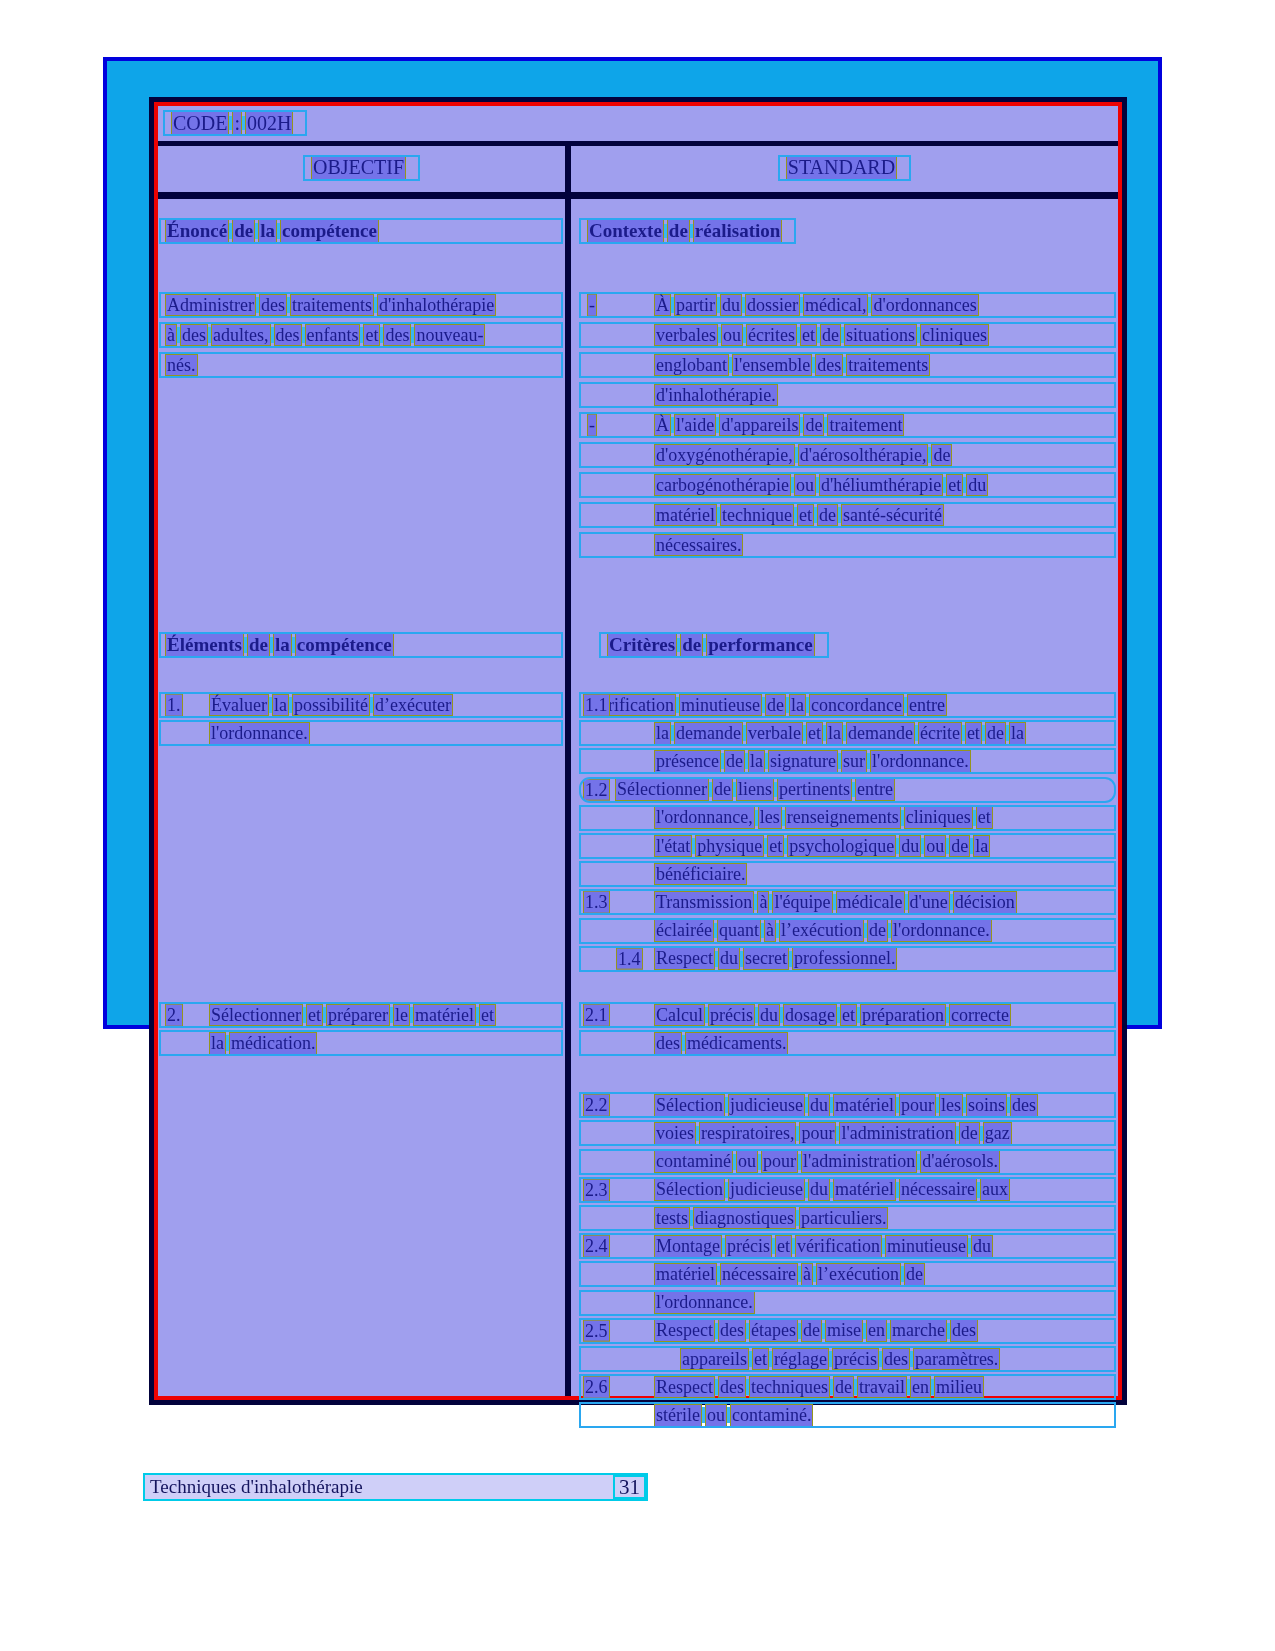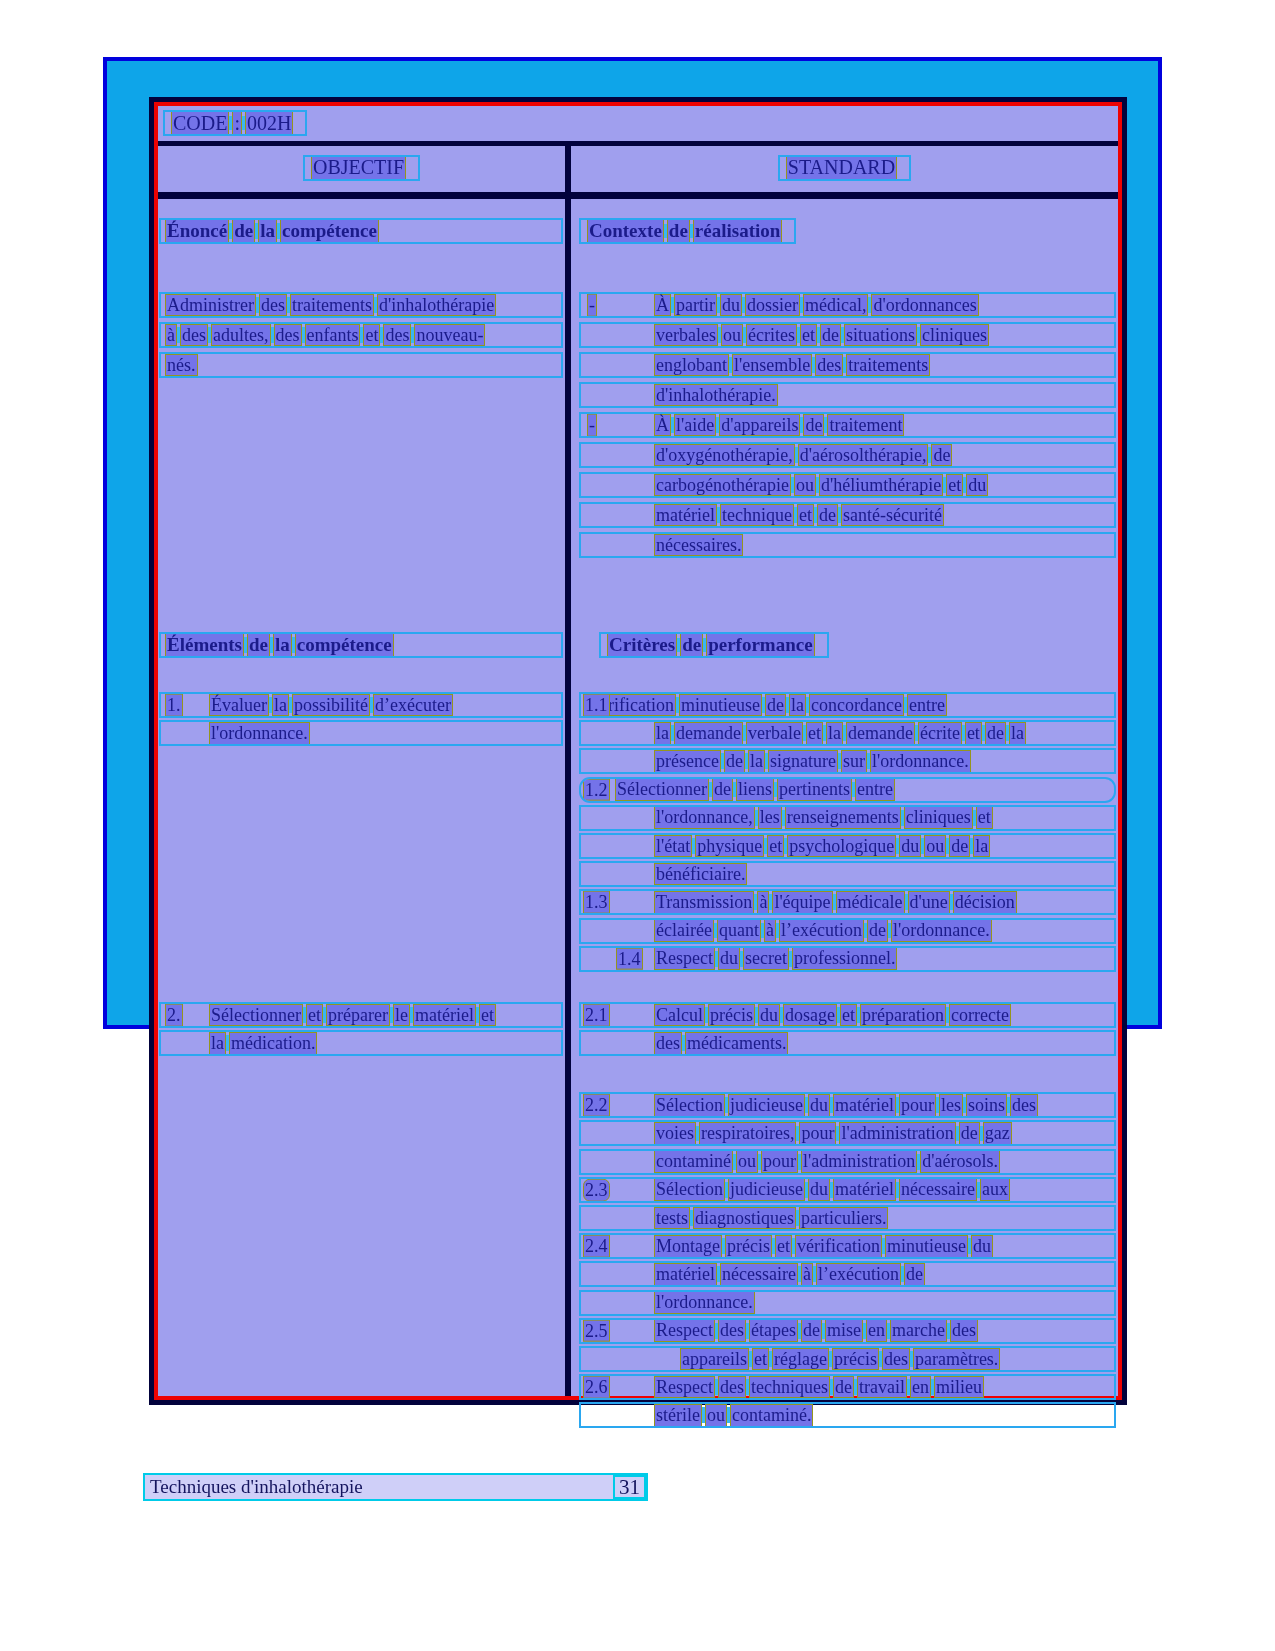--- a/index.html
+++ b/index.html
@@ -446,21 +446,21 @@
               <span class="sp"></span>
               <span class="w">ou</span>
               <span class="sp"></span>
               <span class="w">pour</span>
               <span class="sp"></span>
               <span class="w">l'administration</span>
               <span class="sp"></span>
               <span class="w">d'aérosols.</span>
             </div>
             <div class="ann-line" style="padding-left: 73px;">
-              <span class="w marker" style="left: 2px; border-radius: 7px;">2.3</span>
+              <span class="w marker" style="left: 2px;">2.3</span>
               <span class="w">Sélection</span>
               <span class="sp"></span>
               <span class="w">judicieuse</span>
               <span class="sp"></span>
               <span class="w">du</span>
               <span class="sp"></span>
               <span class="w">matériel</span>
               <span class="sp"></span>
               <span class="w">nécessaire</span>
               <span class="sp"></span>

